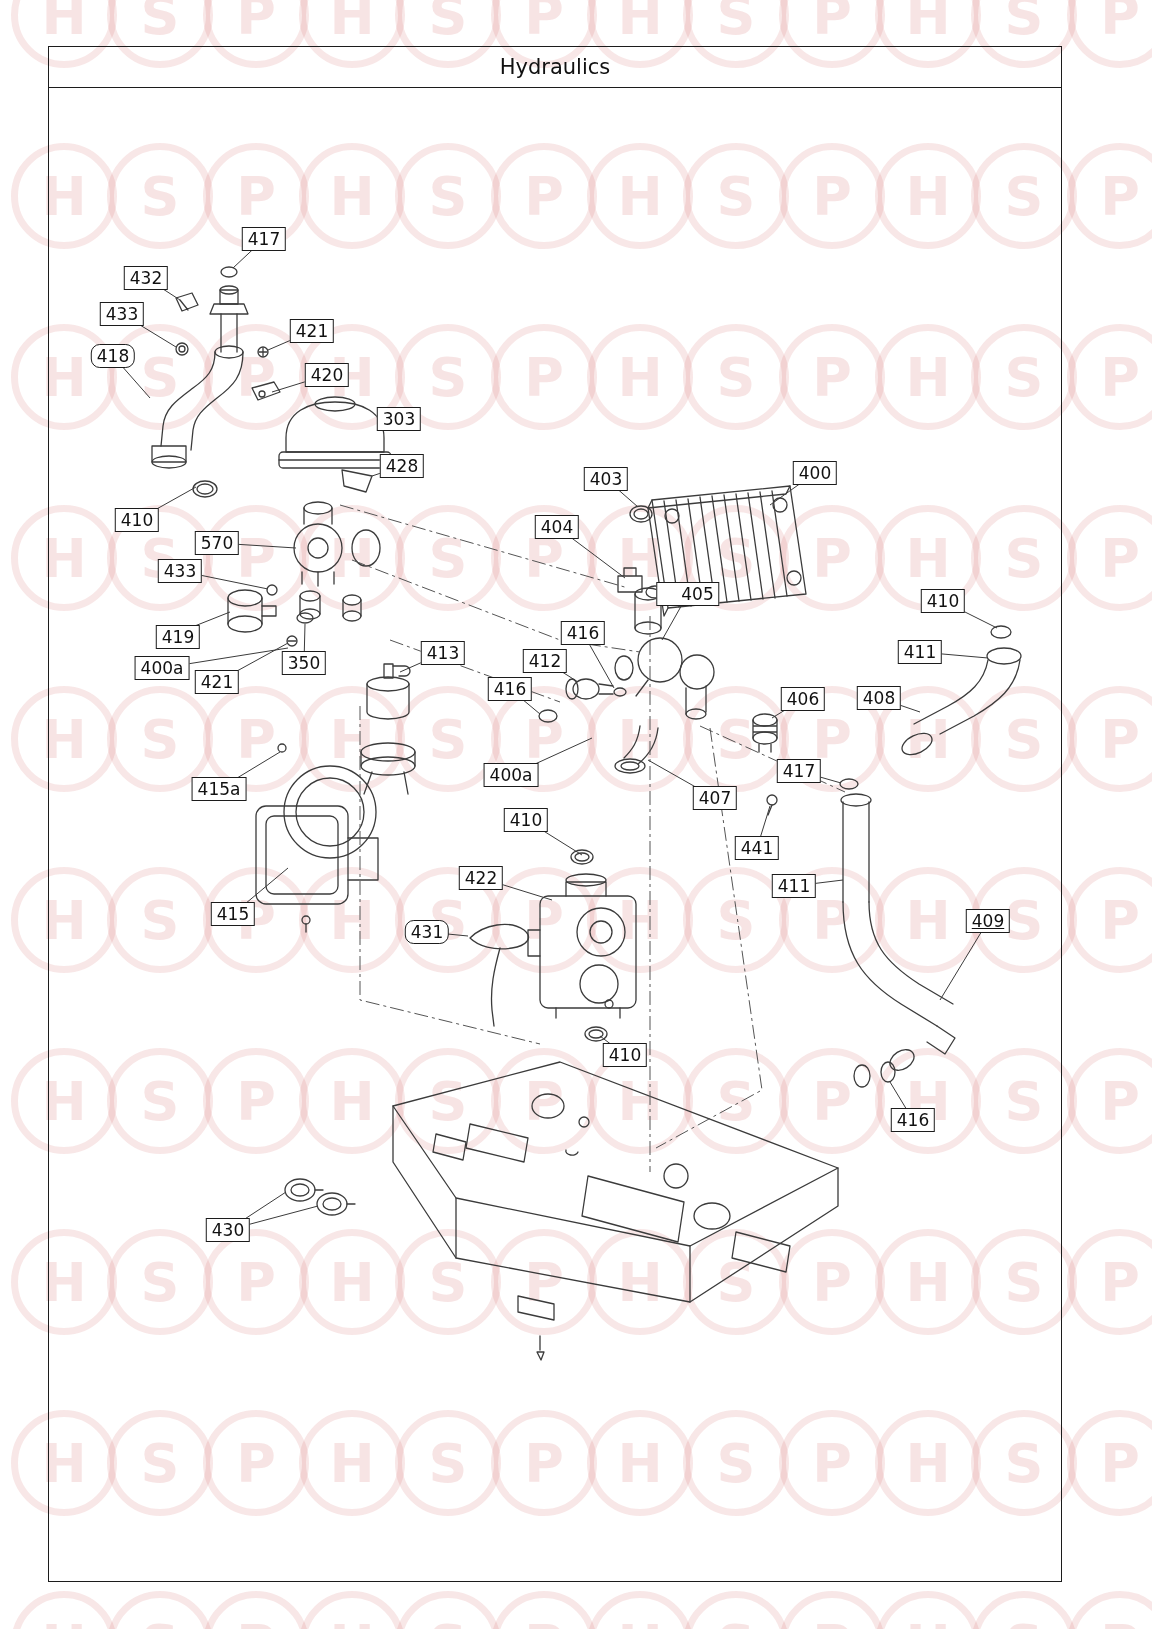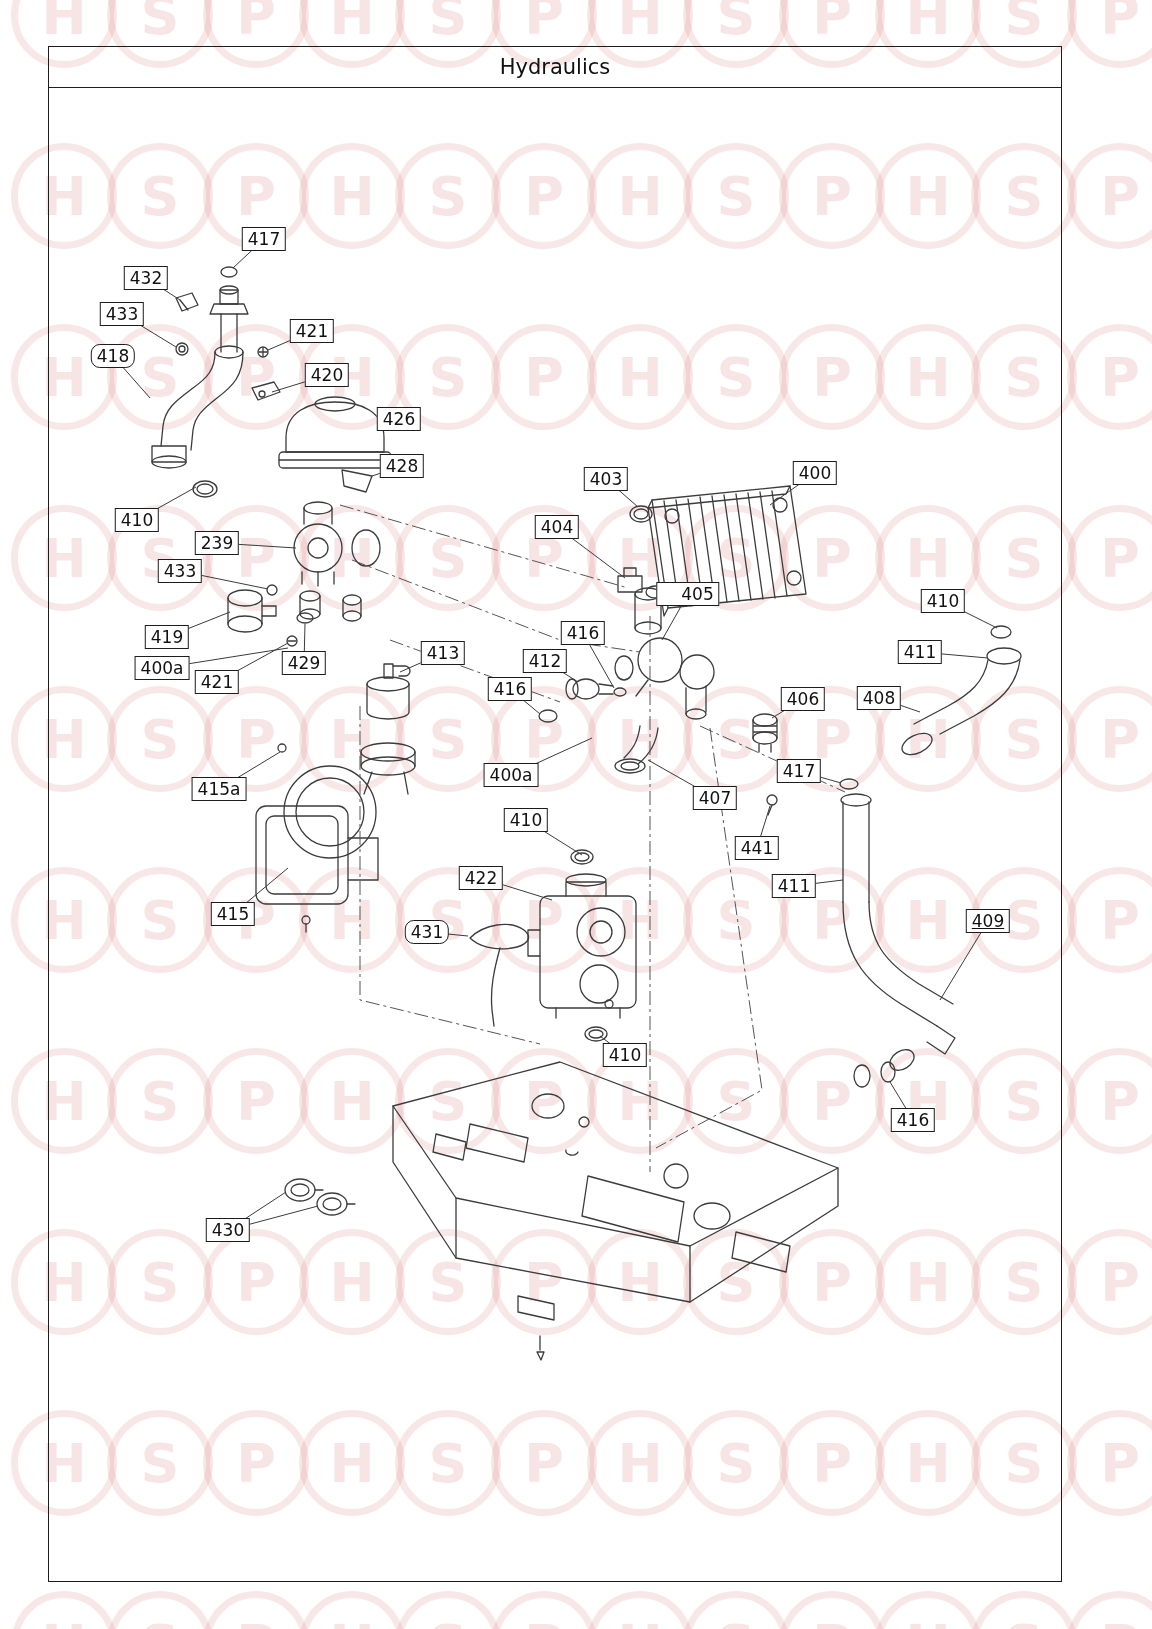--- a/index.html
+++ b/index.html
@@ -422,36 +422,36 @@
       <line x1="228" y1="1230" x2="318" y2="1206"></line>
     </svg>
 
   <div id="labels">
       <div class="part-label" style="left: 264px; top: 239px;">417</div>
       <div class="part-label" style="left: 146px; top: 278px;">432</div>
       <div class="part-label" style="left: 122px; top: 314px;">433</div>
       <div class="part-label" style="left: 312px; top: 331px;">421</div>
       <div class="part-label" style="left: 113px; top: 356px; border-radius: 9px;">418</div>
       <div class="part-label" style="left: 327px; top: 375px;">420</div>
-      <div class="part-label" style="left: 399px; top: 419px;">426</div>
+      <div class="part-label" style="left: 399px; top: 419px;">303</div>
       <div class="part-label" style="left: 402px; top: 466px;">428</div>
       <div class="part-label" style="left: 606px; top: 479px;">403</div>
       <div class="part-label" style="left: 815px; top: 473px;">400</div>
       <div class="part-label" style="left: 557px; top: 527px;">404</div>
       <div class="part-label" style="left: 137px; top: 520px;">410</div>
-      <div class="part-label" style="left: 217px; top: 543px;">239</div>
+      <div class="part-label" style="left: 217px; top: 543px;">570</div>
       <div class="part-label" style="left: 180px; top: 571px;">433</div>
       <div class="part-label" style="left: 688px; top: 594px; padding-left: 24px;">405</div>
       <div class="part-label" style="left: 943px; top: 601px;">410</div>
       <div class="part-label" style="left: 583px; top: 633px;">416</div>
       <div class="part-label" style="left: 920px; top: 652px;">411</div>
-      <div class="part-label" style="left: 167px; top: 637px;">419</div>
+      <div class="part-label" style="left: 178px; top: 637px;">419</div>
       <div class="part-label" style="left: 545px; top: 661px;">412</div>
       <div class="part-label" style="left: 162px; top: 668px;">400a</div>
-      <div class="part-label" style="left: 304px; top: 663px;">429</div>
+      <div class="part-label" style="left: 304px; top: 663px;">350</div>
       <div class="part-label" style="left: 443px; top: 653px;">413</div>
       <div class="part-label" style="left: 217px; top: 682px;">421</div>
       <div class="part-label" style="left: 510px; top: 689px;">416</div>
       <div class="part-label" style="left: 803px; top: 699px;">406</div>
       <div class="part-label" style="left: 879px; top: 698px;">408</div>
       <div class="part-label" style="left: 799px; top: 771px;">417</div>
       <div class="part-label" style="left: 219px; top: 789px;">415a</div>
       <div class="part-label" style="left: 511px; top: 775px;">400a</div>
       <div class="part-label" style="left: 715px; top: 798px;">407</div>
       <div class="part-label" style="left: 526px; top: 820px;">410</div>

